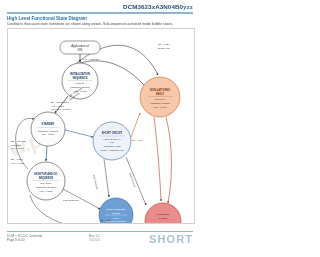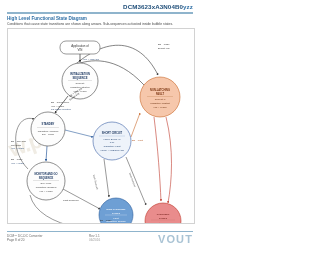--- a/index.html
+++ b/index.html
@@ -230,15 +230,15 @@
 
   <div class="ftr-rule"></div>
   <div class="ftr-left">
     <div>DCM™ DC-DC Converter</div>
     <div>Page 8 of 20</div>
   </div>
   <div class="ftr-mid">
     <div>Rev 1.1</div>
     <div class="rev2">06/2016</div>
   </div>
-  <div class="logo">VOUT</div>
+  <div class="logo">SHORT</div>
 
 </div>
 
 </body></html>

